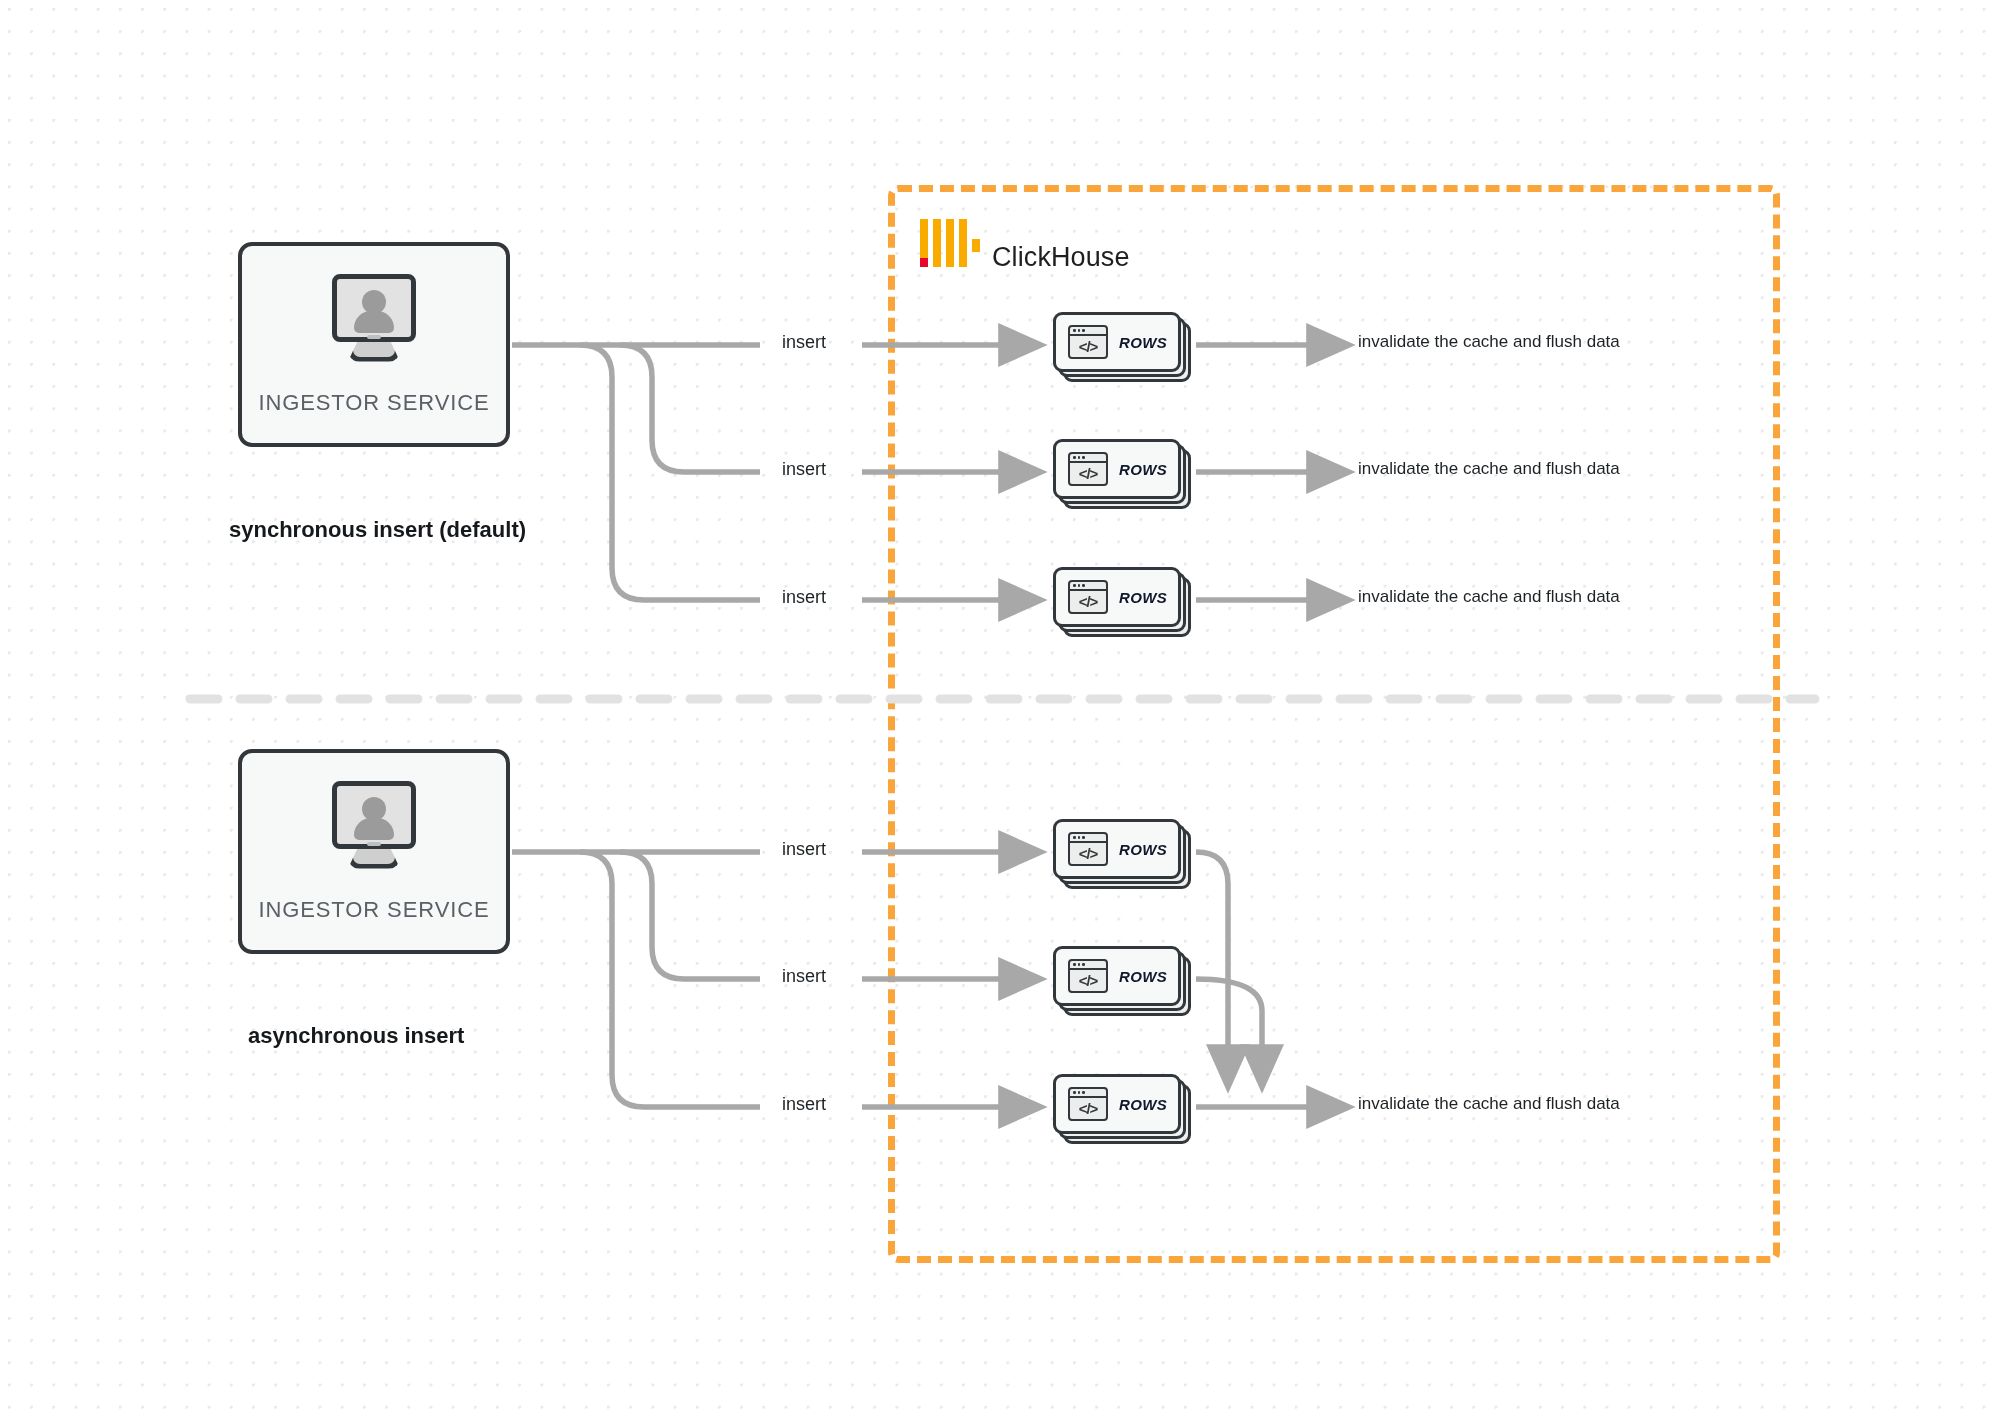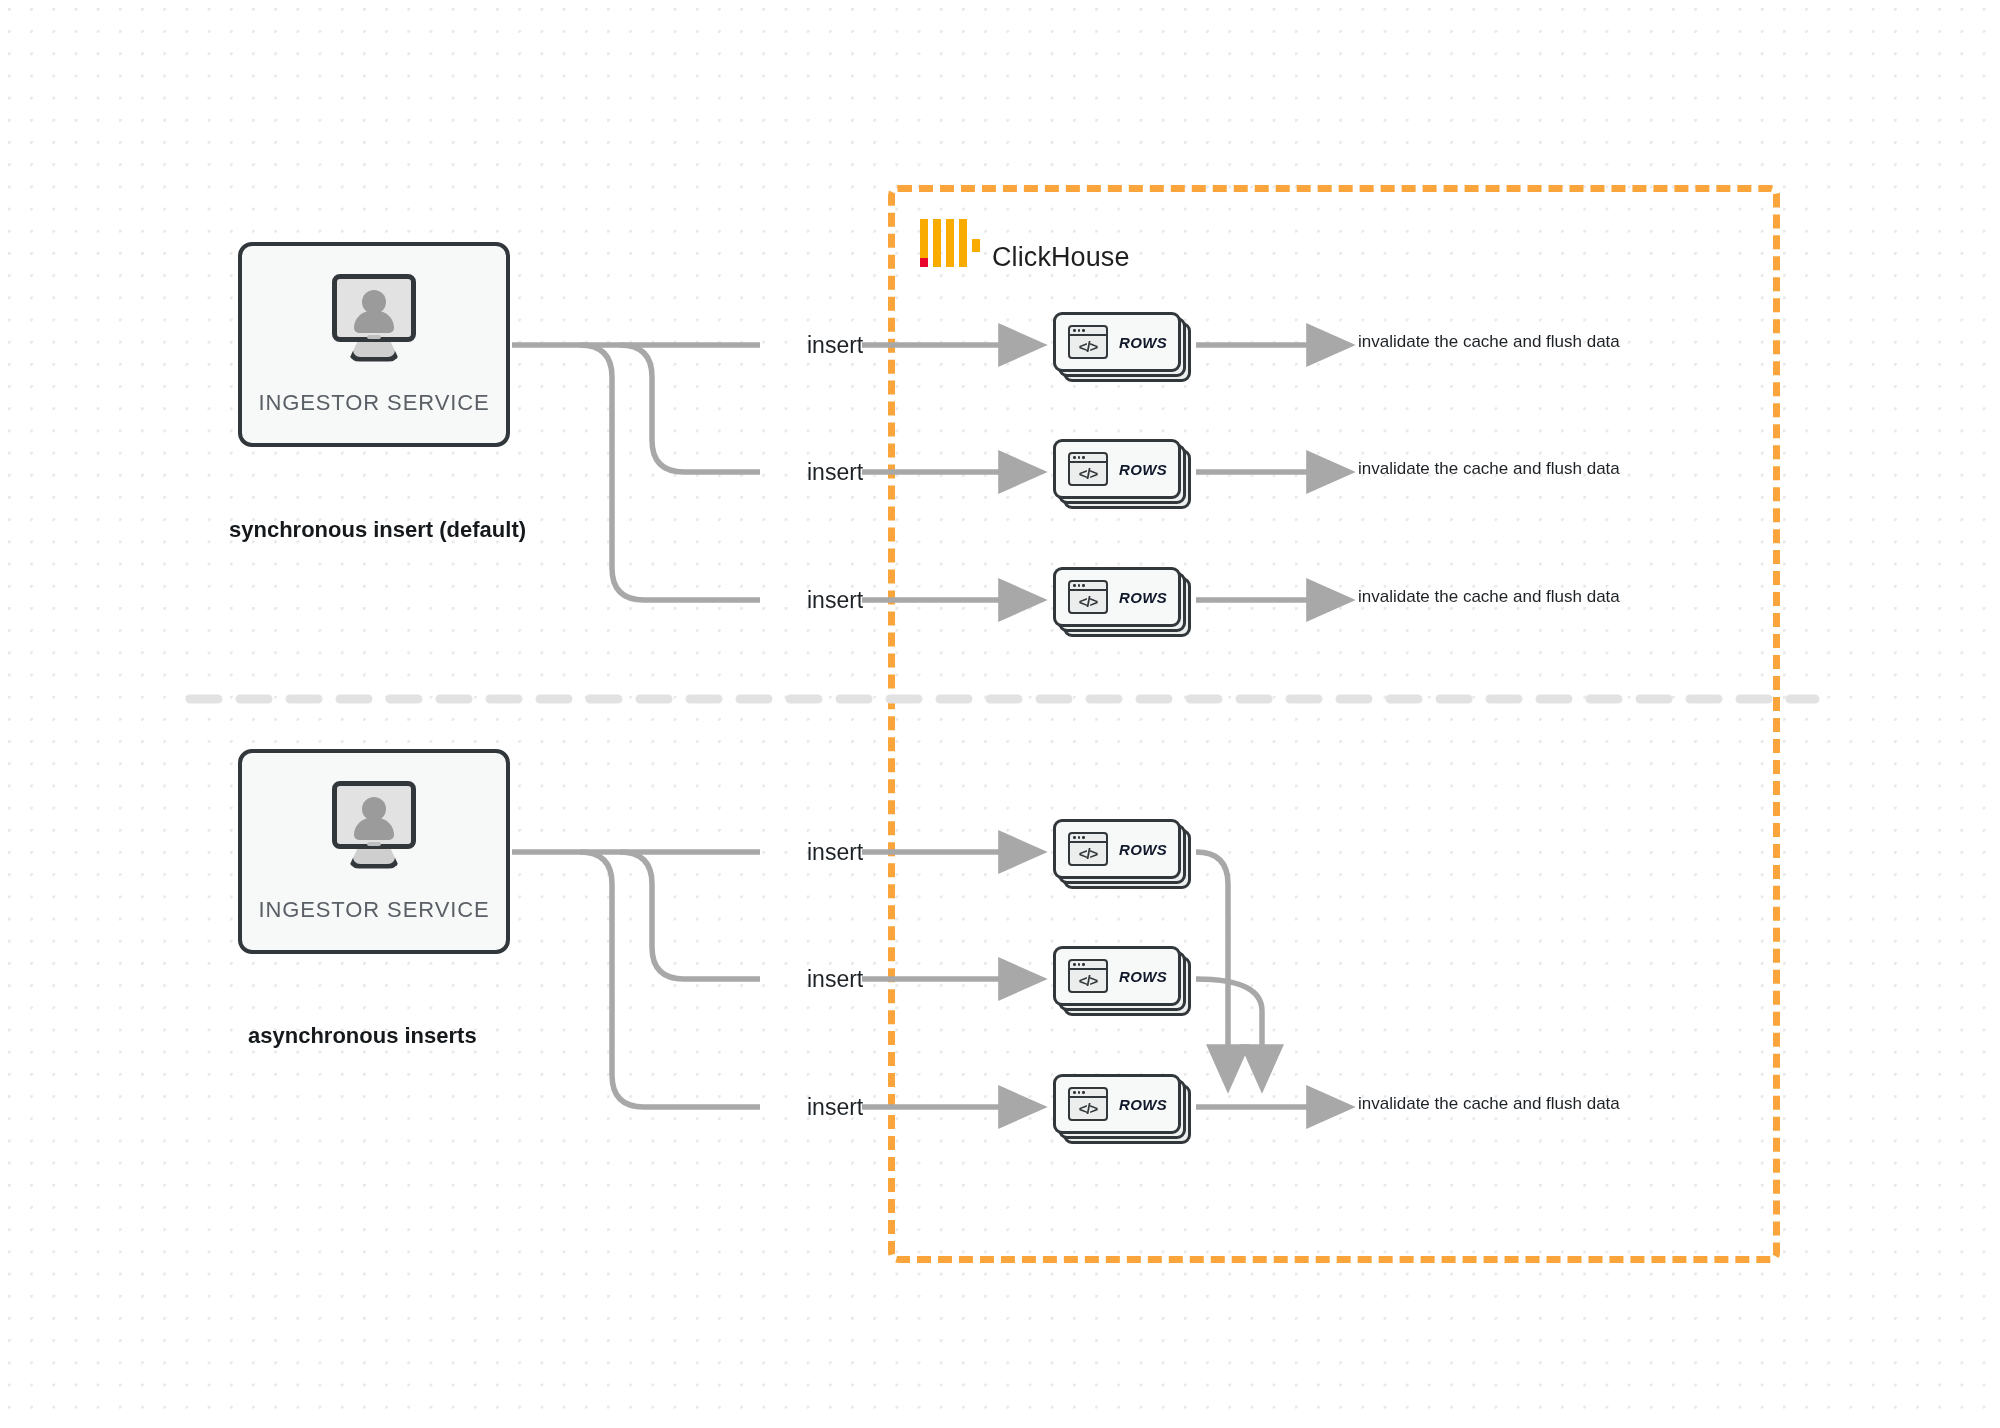--- a/index.html
+++ b/index.html
@@ -238,24 +238,23 @@
     font-size: 15px;
     font-style: italic;
     font-weight: bold;
     color: #0f172a;
     letter-spacing: 0.4px;
   }
 
   
   .wire-label {
     position: absolute;
-    font-size: 23px;
+    font-size: 18px;
     color: #1d2226;
     white-space: nowrap;
-    margin-left: 25px;
   }
   .flush-label {
     position: absolute;
     font-size: 17px;
     color: #1d2226;
     white-space: nowrap;
   }
 </style>
 </head>
 <body>
@@ -388,21 +387,21 @@
     <div class="monitor">
       <div class="stand"></div>
       <div class="screen"></div>
       <div class="person-head"></div>
       <div class="person-body"></div>
       <div class="notch"></div>
     </div>
     <div class="ingestor-label">INGESTOR SERVICE</div>
   </div>
 
-  <div class="section-caption async">asynchronous inserts</div>
+  <div class="section-caption async">asynchronous insert</div>
 
   <div class="wire-label" style="left:782px; top:839px;">insert</div>
   <div class="wire-label" style="left:782px; top:966px;">insert</div>
   <div class="wire-label" style="left:782px; top:1094px;">insert</div>
 
   <div class="rows-node" style="left:1053px; top:819px;">
     <div class="layer l3"></div>
     <div class="layer l2"></div>
     <div class="layer l1">
       <div class="code-icon">

